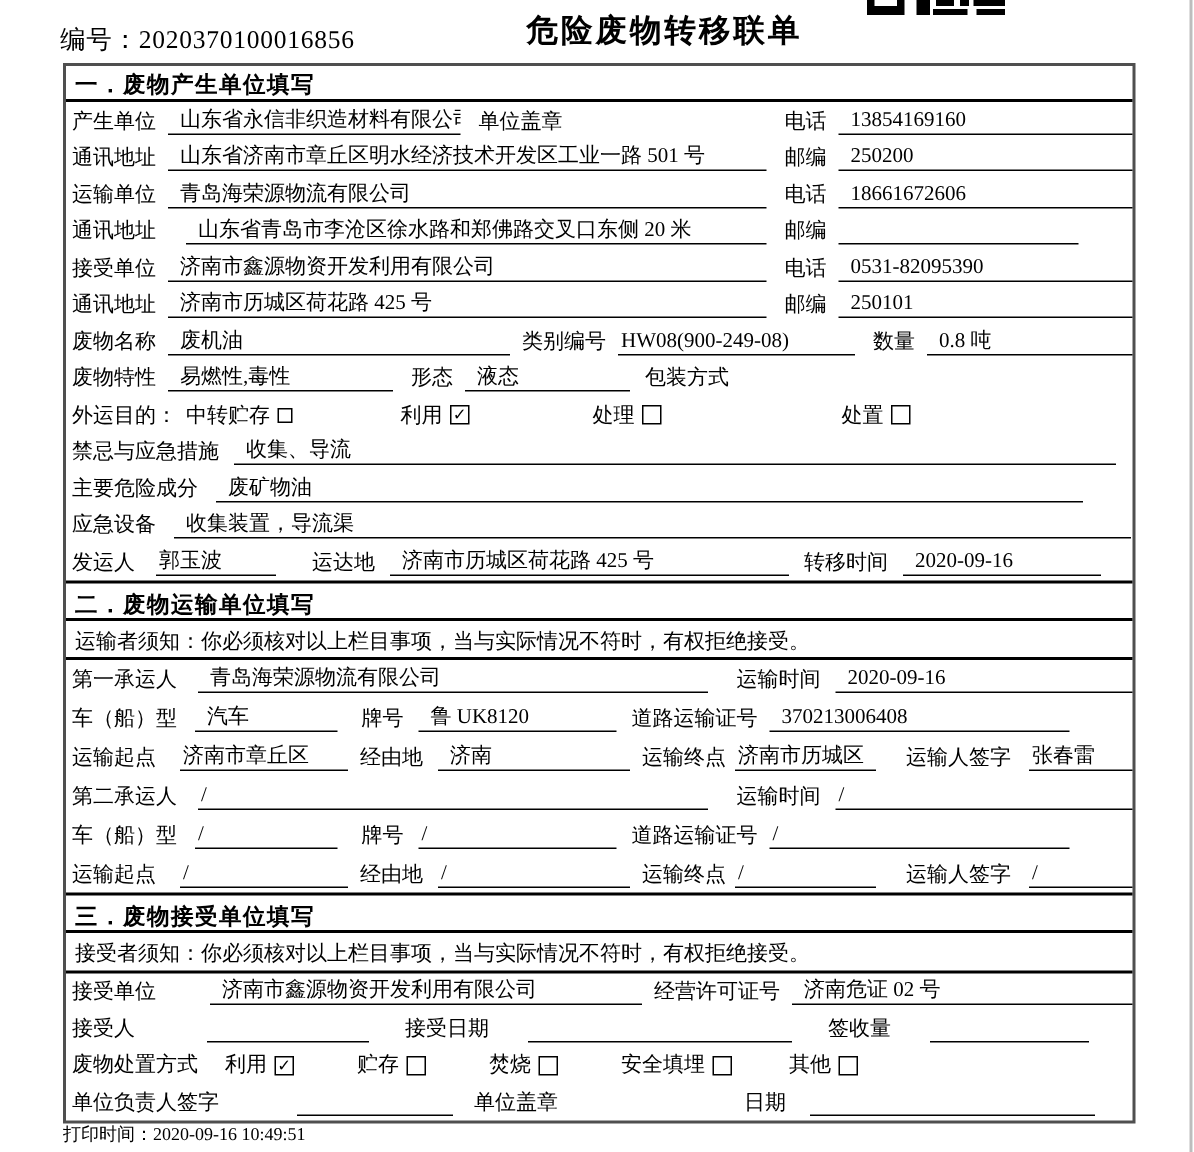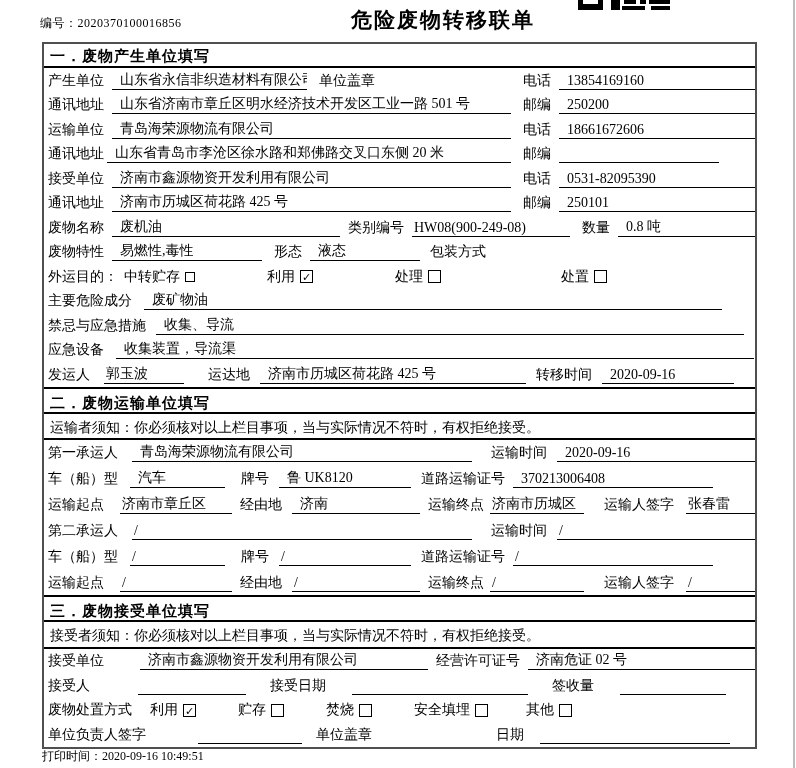--- a/index.html
+++ b/index.html
@@ -4,21 +4,21 @@
 <style>
   html,body{margin:0;padding:0;}
   body{
     width:796px;height:768px;background:#ffffff;
     font-family:"Liberation Serif","DejaVu Serif",serif;
     color:#000;
   }
   #page{position:relative;width:796px;height:768px;background:#fff;overflow:hidden;}
 
   
-  .serial{position:absolute;left:40px;top:15px;font-size:12px;letter-spacing:.5px;}
+  .serial{position:absolute;left:40px;top:15px;font-size:17px;letter-spacing:.5px;}
   .title{position:absolute;left:90px;right:0;top:6px;text-align:center;font-size:21px;font-weight:bold;letter-spacing:2px;}
   .qr{position:absolute;left:578px;top:0;width:94px;height:11px;}
   .edge-line{position:absolute;right:1px;top:0;width:2px;height:768px;background:#bdbdbd;}
 
   
   .formtable{
     position:absolute;left:42px;top:42px;width:715px;
     border:2px solid #4f4f4f;box-sizing:border-box;background:#fff;
     font-size:14px;
   }
@@ -94,21 +94,21 @@
 
       <div class="row">
         <span class="lbl">运输单位</span>
         <span class="uv grow" style="margin-left:8px;margin-right:12px;">青岛海荣源物流有限公司</span>
         <span class="lbl">电话</span>
         <span class="uv" style="width:196px;margin-left:8px;">18661672606</span>
       </div>
 
       <div class="row">
         <span class="lbl">通讯地址</span>
-        <span class="uv grow" style="margin-left:3px;margin-right:12px;">山东省青岛市李沧区徐水路和郑佛路交叉口东侧 20 米</span>
+        <span class="uv grow" style="margin-left:20px;margin-right:12px;">山东省青岛市李沧区徐水路和郑佛路交叉口东侧 20 米</span>
         <span class="lbl">邮编</span>
         <span class="uv" style="width:160px;margin-left:8px;margin-right:36px;"></span>
       </div>
 
       <div class="row">
         <span class="lbl">接受单位</span>
         <span class="uv grow" style="margin-left:8px;margin-right:12px;">济南市鑫源物资开发利用有限公司</span>
         <span class="lbl">电话</span>
         <span class="uv" style="width:196px;margin-left:8px;">0531-82095390</span>
       </div>
@@ -151,27 +151,27 @@
           <span>处理</span>
           <span class="cb"></span>
         </span>
         <span class="opt" style="margin-left:120px;">
           <span>处置</span>
           <span class="cb"></span>
         </span>
       </div>
 
       <div class="row">
+        <span class="lbl">禁忌与应急措施</span>
+        <span class="uv" style="width:588px;margin-left:10px;">收集、导流</span>
+      </div>
+
+      <div class="row">
         <span class="lbl">主要危险成分</span>
         <span class="uv" style="width:578px;margin-left:12px;">废矿物油</span>
-      </div>
-
-      <div class="row">
-        <span class="lbl">禁忌与应急措施</span>
-        <span class="uv" style="width:588px;margin-left:10px;">收集、导流</span>
       </div>
 
       <div class="row">
         <span class="lbl">应急设备</span>
         <span class="uv" style="width:638px;margin-left:12px;">收集装置，导流渠</span>
       </div>
 
       <div class="row">
         <span class="lbl">发运人</span>
         <span class="uv ctr" style="width:80px;margin-left:14px;">郭玉波</span>

